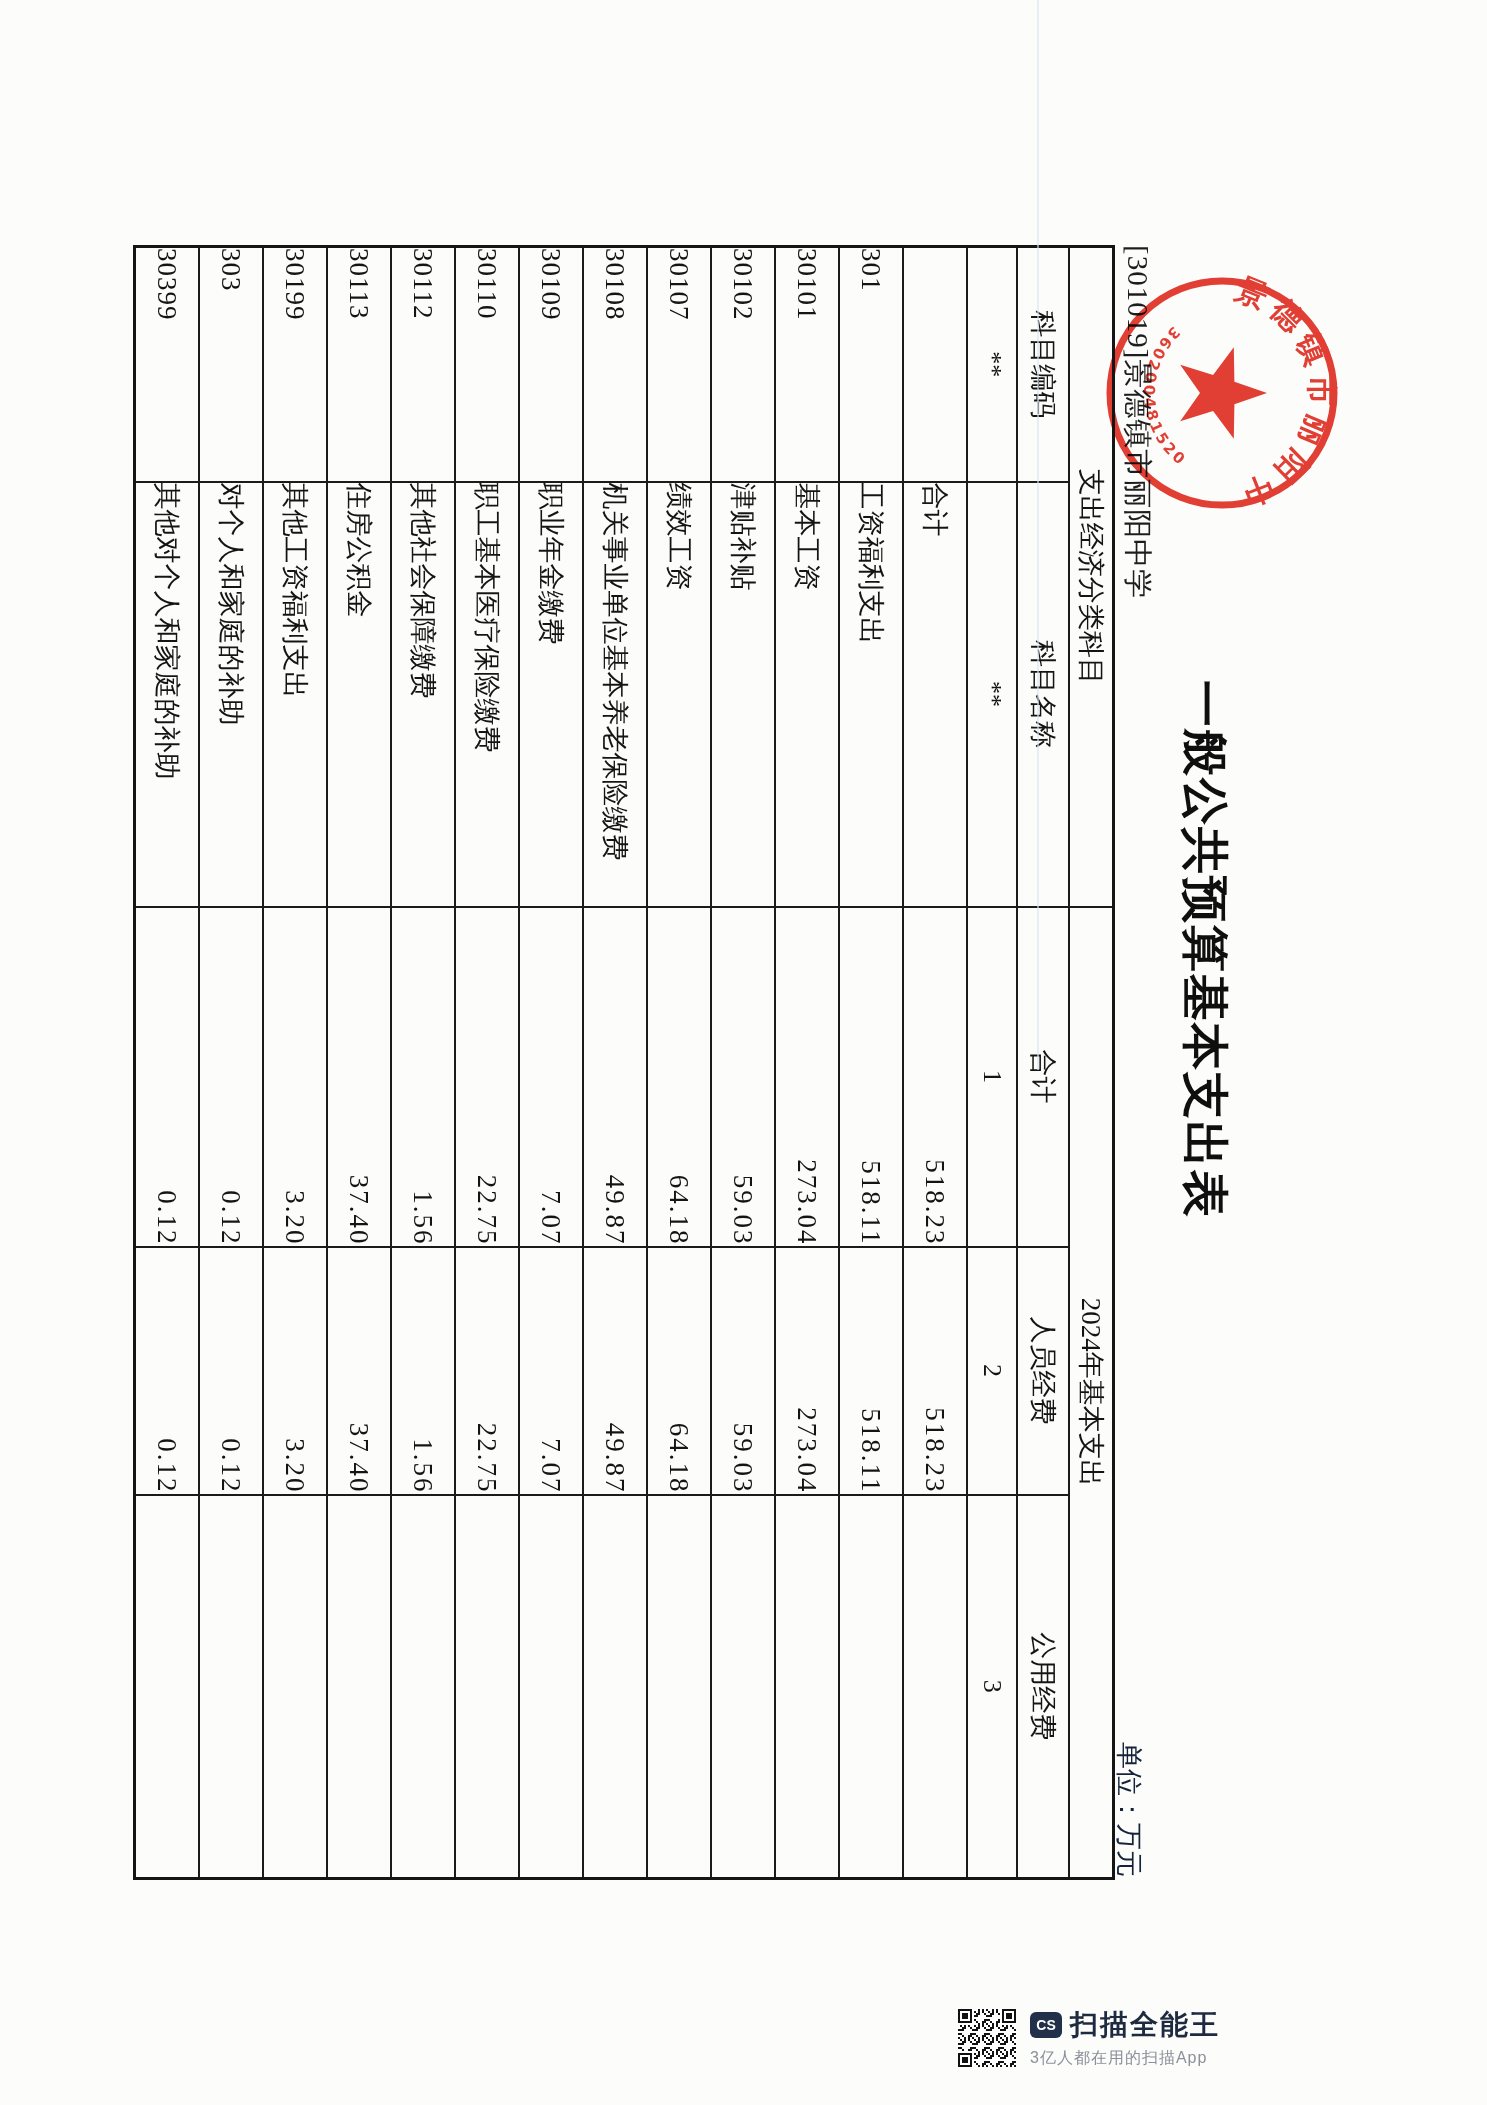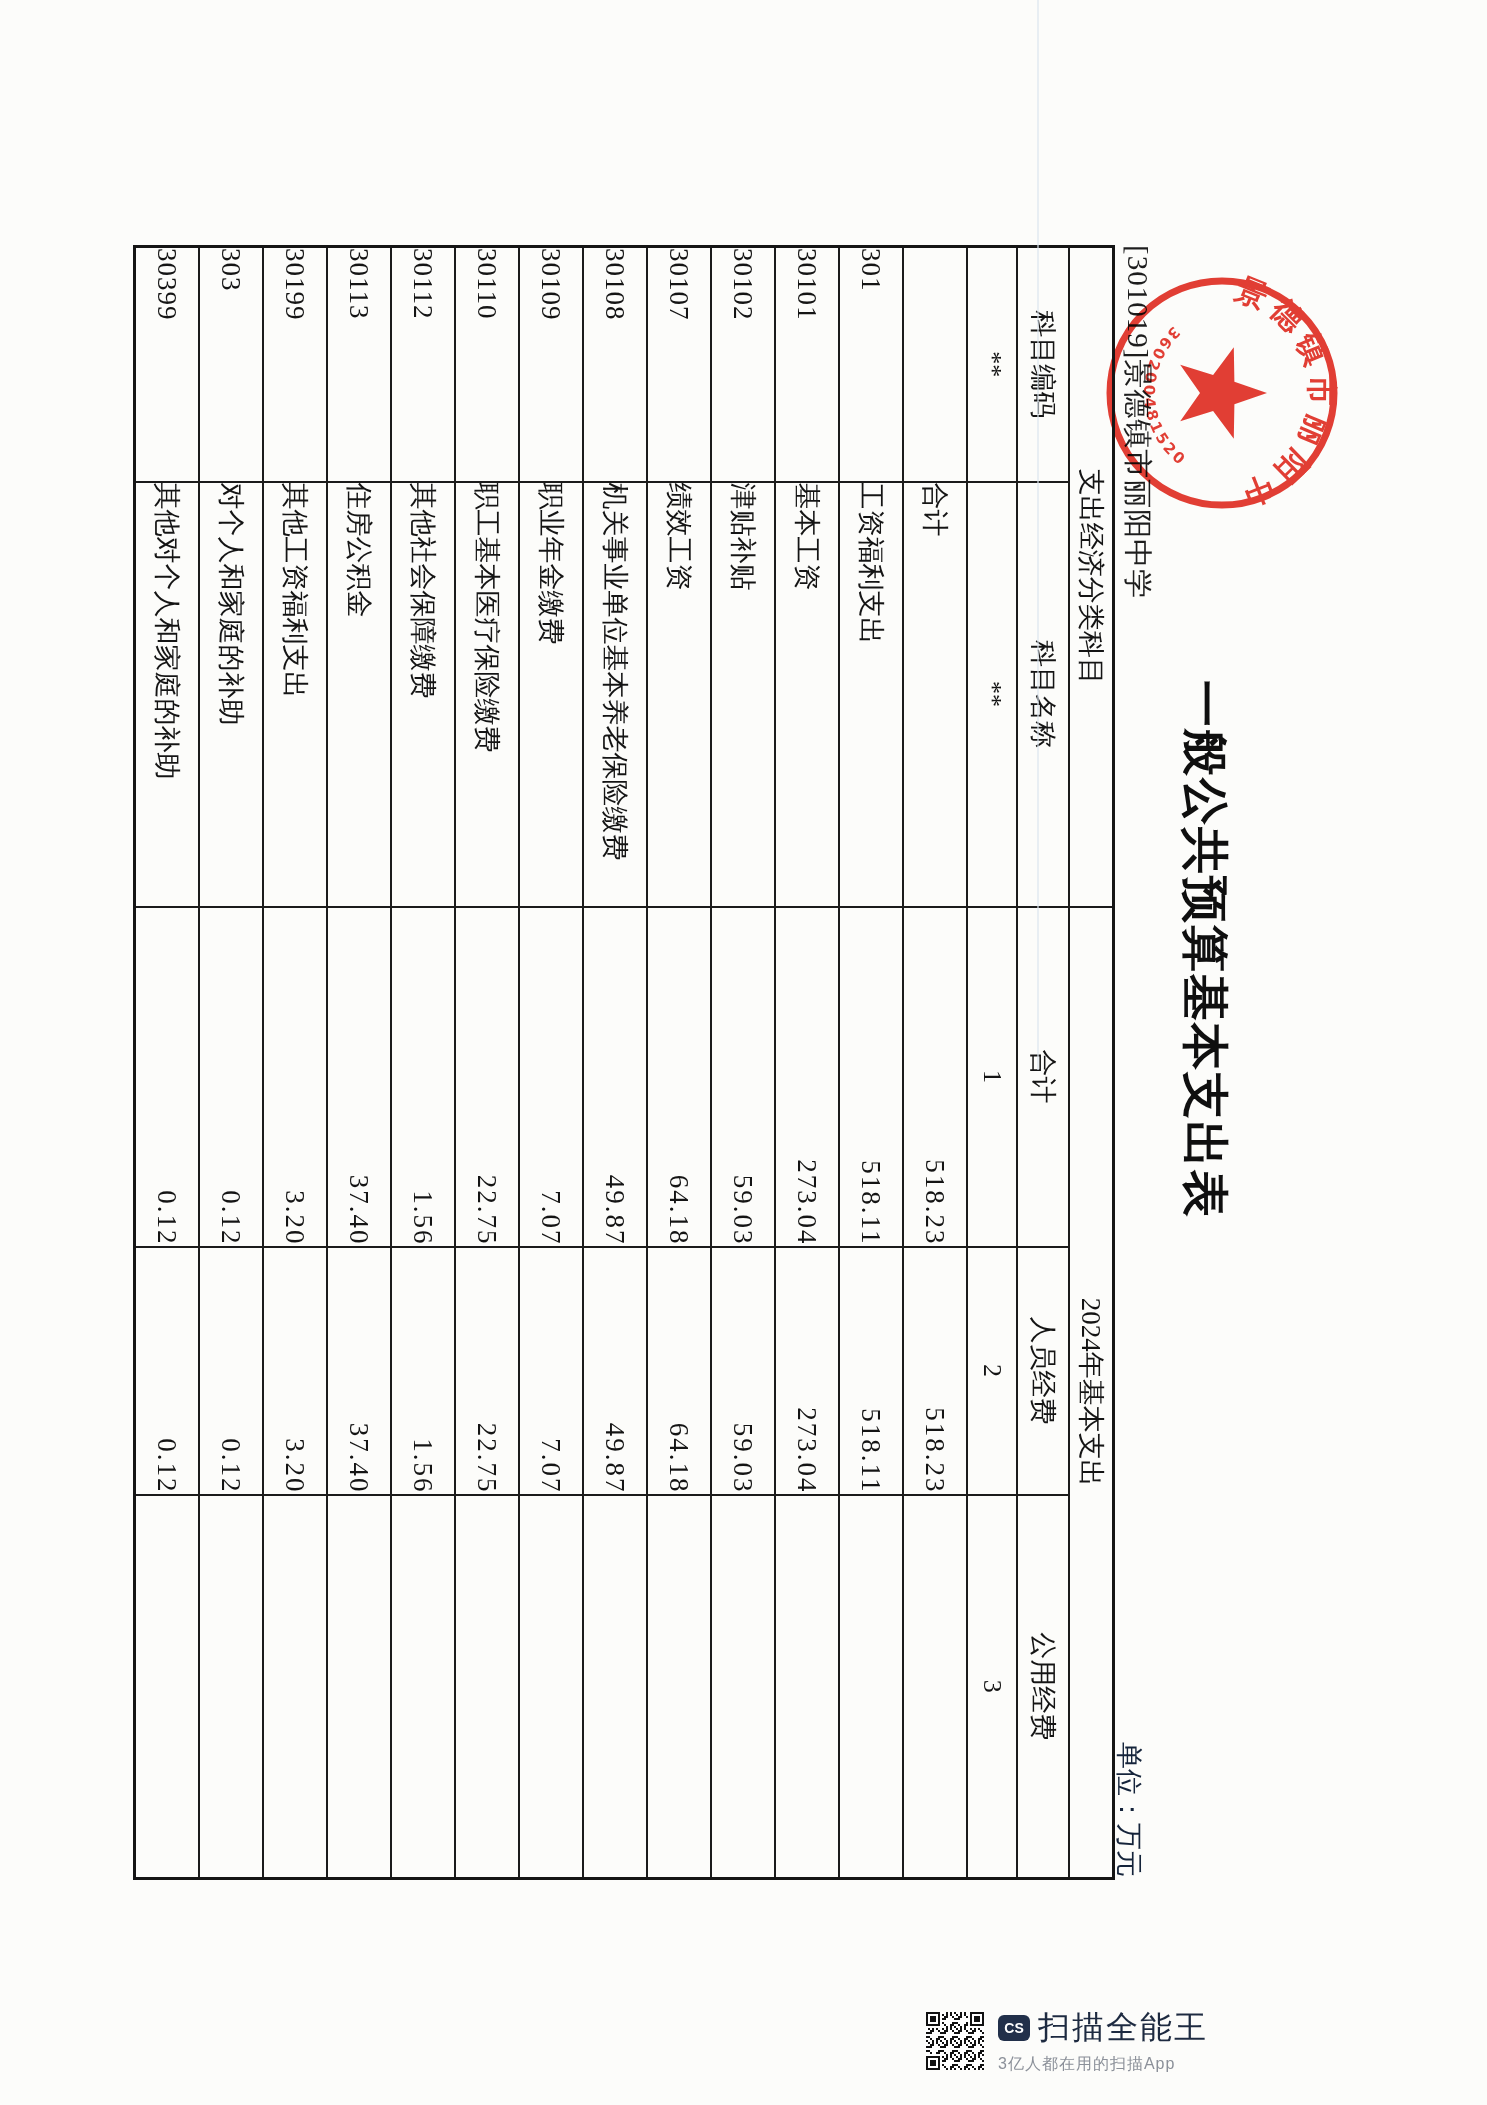--- a/index.html
+++ b/index.html
@@ -19,27 +19,27 @@
   tr.hA td{height:42px;text-align:center;}
   tr.hB td{height:50px;text-align:center;}
   tr.hC td{height:48px;text-align:center;font-size:26px;}
   tr.dr td{height:62px;}
   td.c-code{text-align:left;padding-left:20px;letter-spacing:1px;}
   td.c-name{text-align:left;padding-left:12px;}
   td.c-val{text-align:right;padding-right:10px;letter-spacing:2px;}
   .seal{position:absolute;left:272px;top:144px;opacity:0.88;mix-blend-mode:multiply;}
   .artifact-line{position:absolute;left:1037px;top:-10px;width:2px;height:1080px;background:#dbe4ef;opacity:.6;}
   
-  .watermark{position:absolute;left:926px;top:2006px;display:flex;align-items:center;gap:14px;
+  .watermark{position:absolute;left:958px;top:2006px;display:flex;align-items:center;gap:14px;
              font-family:"Liberation Sans","DejaVu Sans",sans-serif;}
   .wm-text{display:flex;flex-direction:column;gap:4px;}
   .wm-main{display:flex;align-items:center;gap:8px;}
   .cs-badge{display:inline-flex;align-items:center;justify-content:center;width:32px;height:26px;border-radius:6px;
             background:#22304a;color:#ffffff;font-size:14px;font-weight:bold;letter-spacing:0;}
-  .wm-name{font-size:32px;font-weight:normal;color:#1d2a40;letter-spacing:2px;}
+  .wm-name{font-size:28px;font-weight:bold;color:#1d2a40;letter-spacing:2px;}
   .wm-sub{font-size:16px;color:#8b9099;letter-spacing:1px;}
 </style>
 </head>
 <body>
 
 <div class="sheet">
 
   <div class="rotated">
 
     <div class="unit-line">[301019]景德镇市丽阳中学</div>

